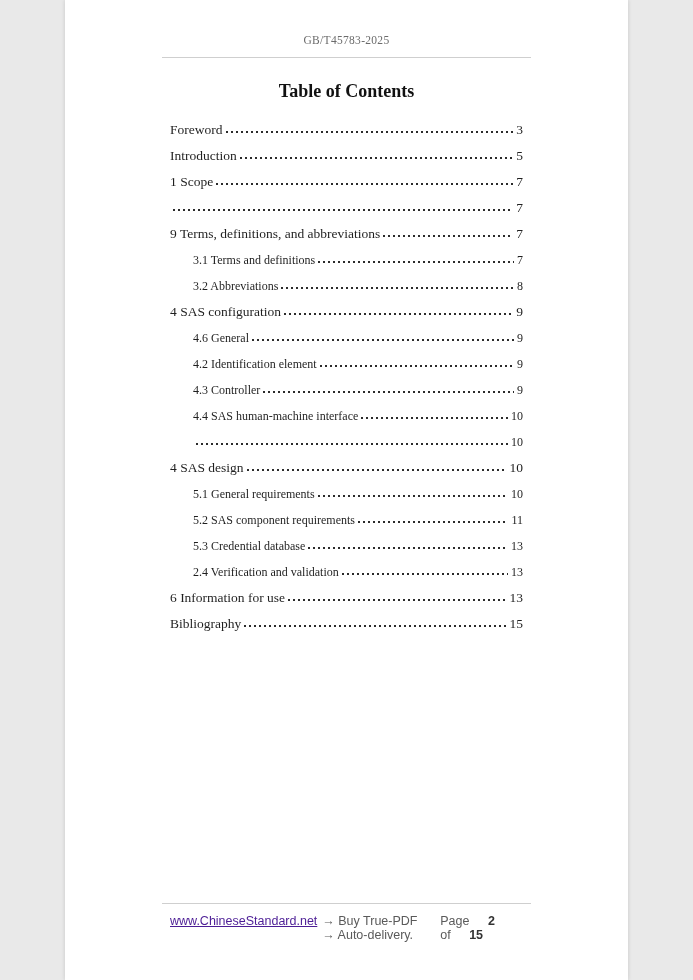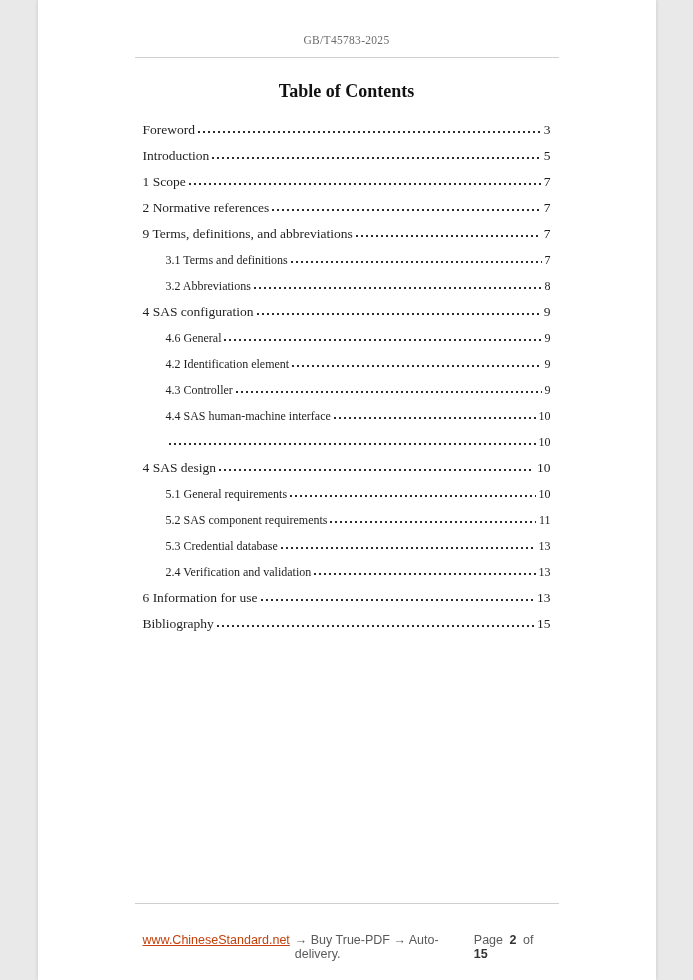--- a/index.html
+++ b/index.html
@@ -2,21 +2,21 @@
 <html><head>
 <meta charset="utf-8">
 <style>
   html, body {
     margin: 0;
     padding: 0;
     background: #e9e9e9;
   }
   .page {
     position: relative;
-    width: 618px;
+    width: 563px;
     height: 980px;
     margin: 0 auto;
     background: #ffffff;
     font-family: "Liberation Serif", serif;
     color: #1f1f1f;
     overflow: hidden;
     box-shadow: 0 0 4px rgba(0,0,0,0.15);
   }
 
   
@@ -91,26 +91,25 @@
     right: 105px;
     display: flex;
     justify-content: space-between;
     align-items: baseline;
     font-family: "Liberation Sans", sans-serif;
     font-size: 12.5px;
     color: #5a5a5a;
   }
   .footer-left { display: flex; align-items: baseline; gap: 5px; }
   .footer-link {
-    color: #c2410c;
+    color: #4c1d95;
     text-decoration: underline;
     cursor: pointer;
-    margin-top: 19px;
-  }
-  .page-indicator span { margin-left: 3px; }
+  }
+  .page-indicator span { margin-left: 15px; }
   .page-indicator .num {
     font-weight: bold;
     color: #333333;
   }
 </style>
 </head>
 <body>
 
 <div class="page">
 
@@ -130,21 +129,20 @@
       <span class="toc-label">Introduction</span>
       <span class="dot-leader"></span>
       <span class="toc-page">5</span>
     </div>
       <div class="toc-row">
       <span class="toc-label">1 Scope</span>
       <span class="dot-leader"></span>
       <span class="toc-page">7</span>
     </div>
       <div class="toc-row">
-      <span class="toc-label">2 Normative references</span>
       <span class="dot-leader"></span>
       <span class="toc-page">7</span>
     </div>
       <div class="toc-row">
       <span class="toc-label">9 Terms, definitions, and abbreviations</span>
       <span class="dot-leader"></span>
       <span class="toc-page">7</span>
     </div>
       <div class="toc-row sub">
       <span class="toc-label">3.1 Terms and definitions</span>

